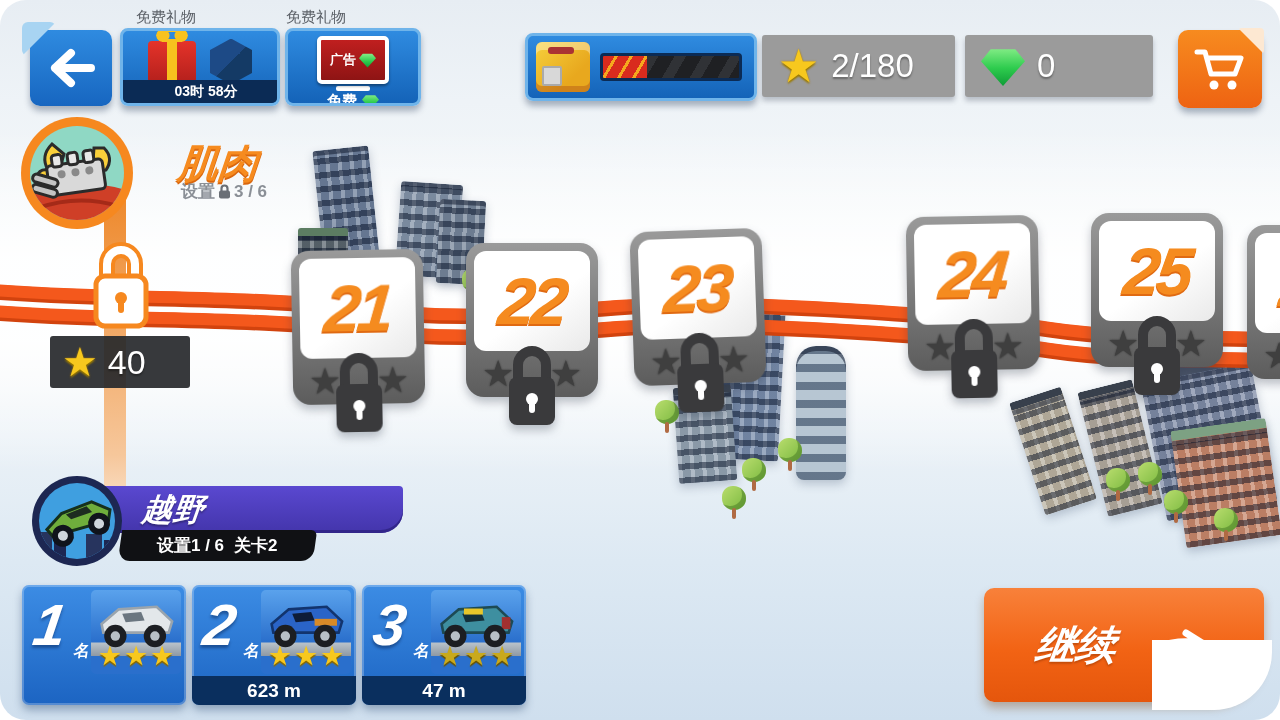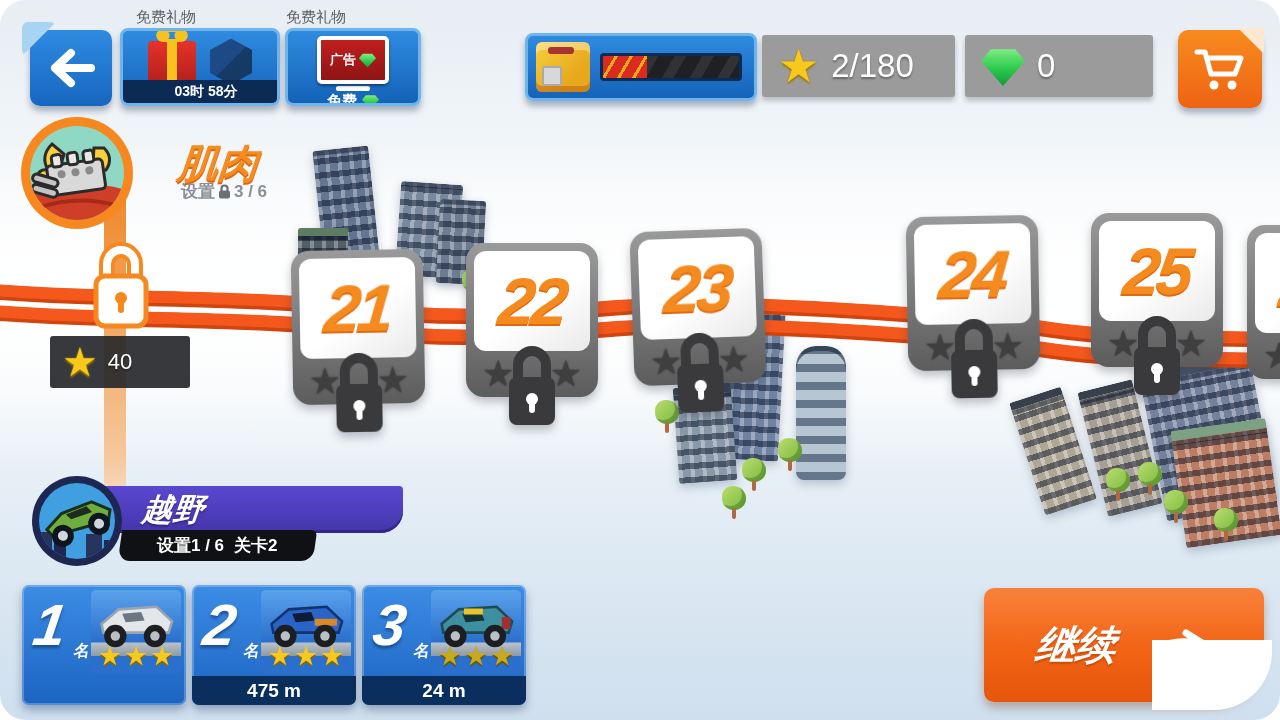--- a/index.html
+++ b/index.html
@@ -92,21 +92,21 @@
     background:linear-gradient(180deg,#ee8a2e, #f6c79b 85%, #f9ddc2); }
   .musclebadge { position:absolute; left:18px; top:114px; z-index:20; cursor:pointer; }
   .muscletitle { position:absolute; left:178px; top:136px; z-index:20; font-size:40px; font-weight:900; font-style:italic;
     color:#f68b1f; text-shadow:0 2px 0 #d9660e; transform:skewX(-5deg); }
   .musclesub { position:absolute; left:181px; top:180px; z-index:20; font-size:17px; font-weight:700; color:#8a8f96;
     display:flex; align-items:center; gap:3px; }
   .biglock { position:absolute; left:92px; top:242px; z-index:12; }
   .reqpanel { position:absolute; left:50px; top:336px; width:140px; height:52px; z-index:13;
     background:rgba(38,40,43,.92); border-radius:3px; display:flex; align-items:center; gap:10px; padding:0 12px; }
   .reqpanel .bigstar { font-size:40px; }
-  .reqpanel .panelnum { font-size:22px; }
+  .reqpanel .panelnum { font-size:34px; }
 
   
   .purpleband { position:absolute; left:88px; top:486px; width:315px; height:47px; z-index:20;
     background:linear-gradient(180deg,#5a48d0,#4335ab); border-radius:4px 4px 22px 4px; box-shadow:inset 0 -3px 0 #32268a; }
   .modetitle { position:absolute; left:142px; top:489px; z-index:22; font-size:31px; font-weight:900; font-style:italic;
     color:#fff; transform:skewX(-6deg); text-shadow:0 2px 2px rgba(0,0,0,.3); }
   .blackband { position:absolute; left:120px; top:530px; width:195px; height:31px; z-index:21;
     background:#101114; border-radius:0 6px 12px 12px; transform:skewX(-8deg);
     display:flex; align-items:center; justify-content:center; gap:10px; color:#fff; font-size:17px; font-weight:700; }
   .blackband > span { transform:skewX(8deg); display:inline-block; }
@@ -464,21 +464,21 @@
           <circle cx="26" cy="44" r="5.5" fill="#b9c0c6"></circle>
           <circle cx="72" cy="44" r="13" fill="#1c1e22"></circle>
           <circle cx="72" cy="44" r="5.5" fill="#b9c0c6"></circle>
         </svg>
     </div>
     <div class="cardstars">
         <span>★</span>
         <span>★</span>
         <span>★</span>
       </div>
-    <div class="rankfooter">475 m</div>
+    <div class="rankfooter">623 m</div>
   </div>
 
   <div class="rankcard" style="left:362px;">
     <span class="ranknum">3</span>
     <span class="ranksuffix">名</span>
     <div class="truckbox">
       <svg width="86" height="56" viewBox="0 0 100 60">
           <path d="M10 30 L30 13 L74 10 L92 27 L88 40 L12 40 Z" fill="#3e8fa0" stroke="#1d4a54" stroke-width="3"></path>
           <path d="M34 18 L56 16 L60 26 L38 28 Z" fill="#14303a"></path>
           <rect x="36" y="12" width="22" height="7" fill="#e8c62a"></rect>
@@ -487,21 +487,21 @@
           <circle cx="26" cy="44" r="5.5" fill="#b9c0c6"></circle>
           <circle cx="72" cy="44" r="13" fill="#1c1e22"></circle>
           <circle cx="72" cy="44" r="5.5" fill="#b9c0c6"></circle>
         </svg>
     </div>
     <div class="cardstars dim">
         <span>★</span>
         <span>★</span>
         <span>★</span>
       </div>
-    <div class="rankfooter">24 m</div>
+    <div class="rankfooter">47 m</div>
   </div>
 
   <button class="continuebtn">
     <span class="continuelabel">继续</span>
     <svg width="62" height="40" viewBox="0 0 62 40">
       <path d="M6 22 Q 28 14 52 18 M52 18 L36 8 M52 18 L38 32" fill="none" stroke="#fff" stroke-width="7" stroke-linecap="round" stroke-linejoin="round"></path>
     </svg>
   </button>
 
 </div>

